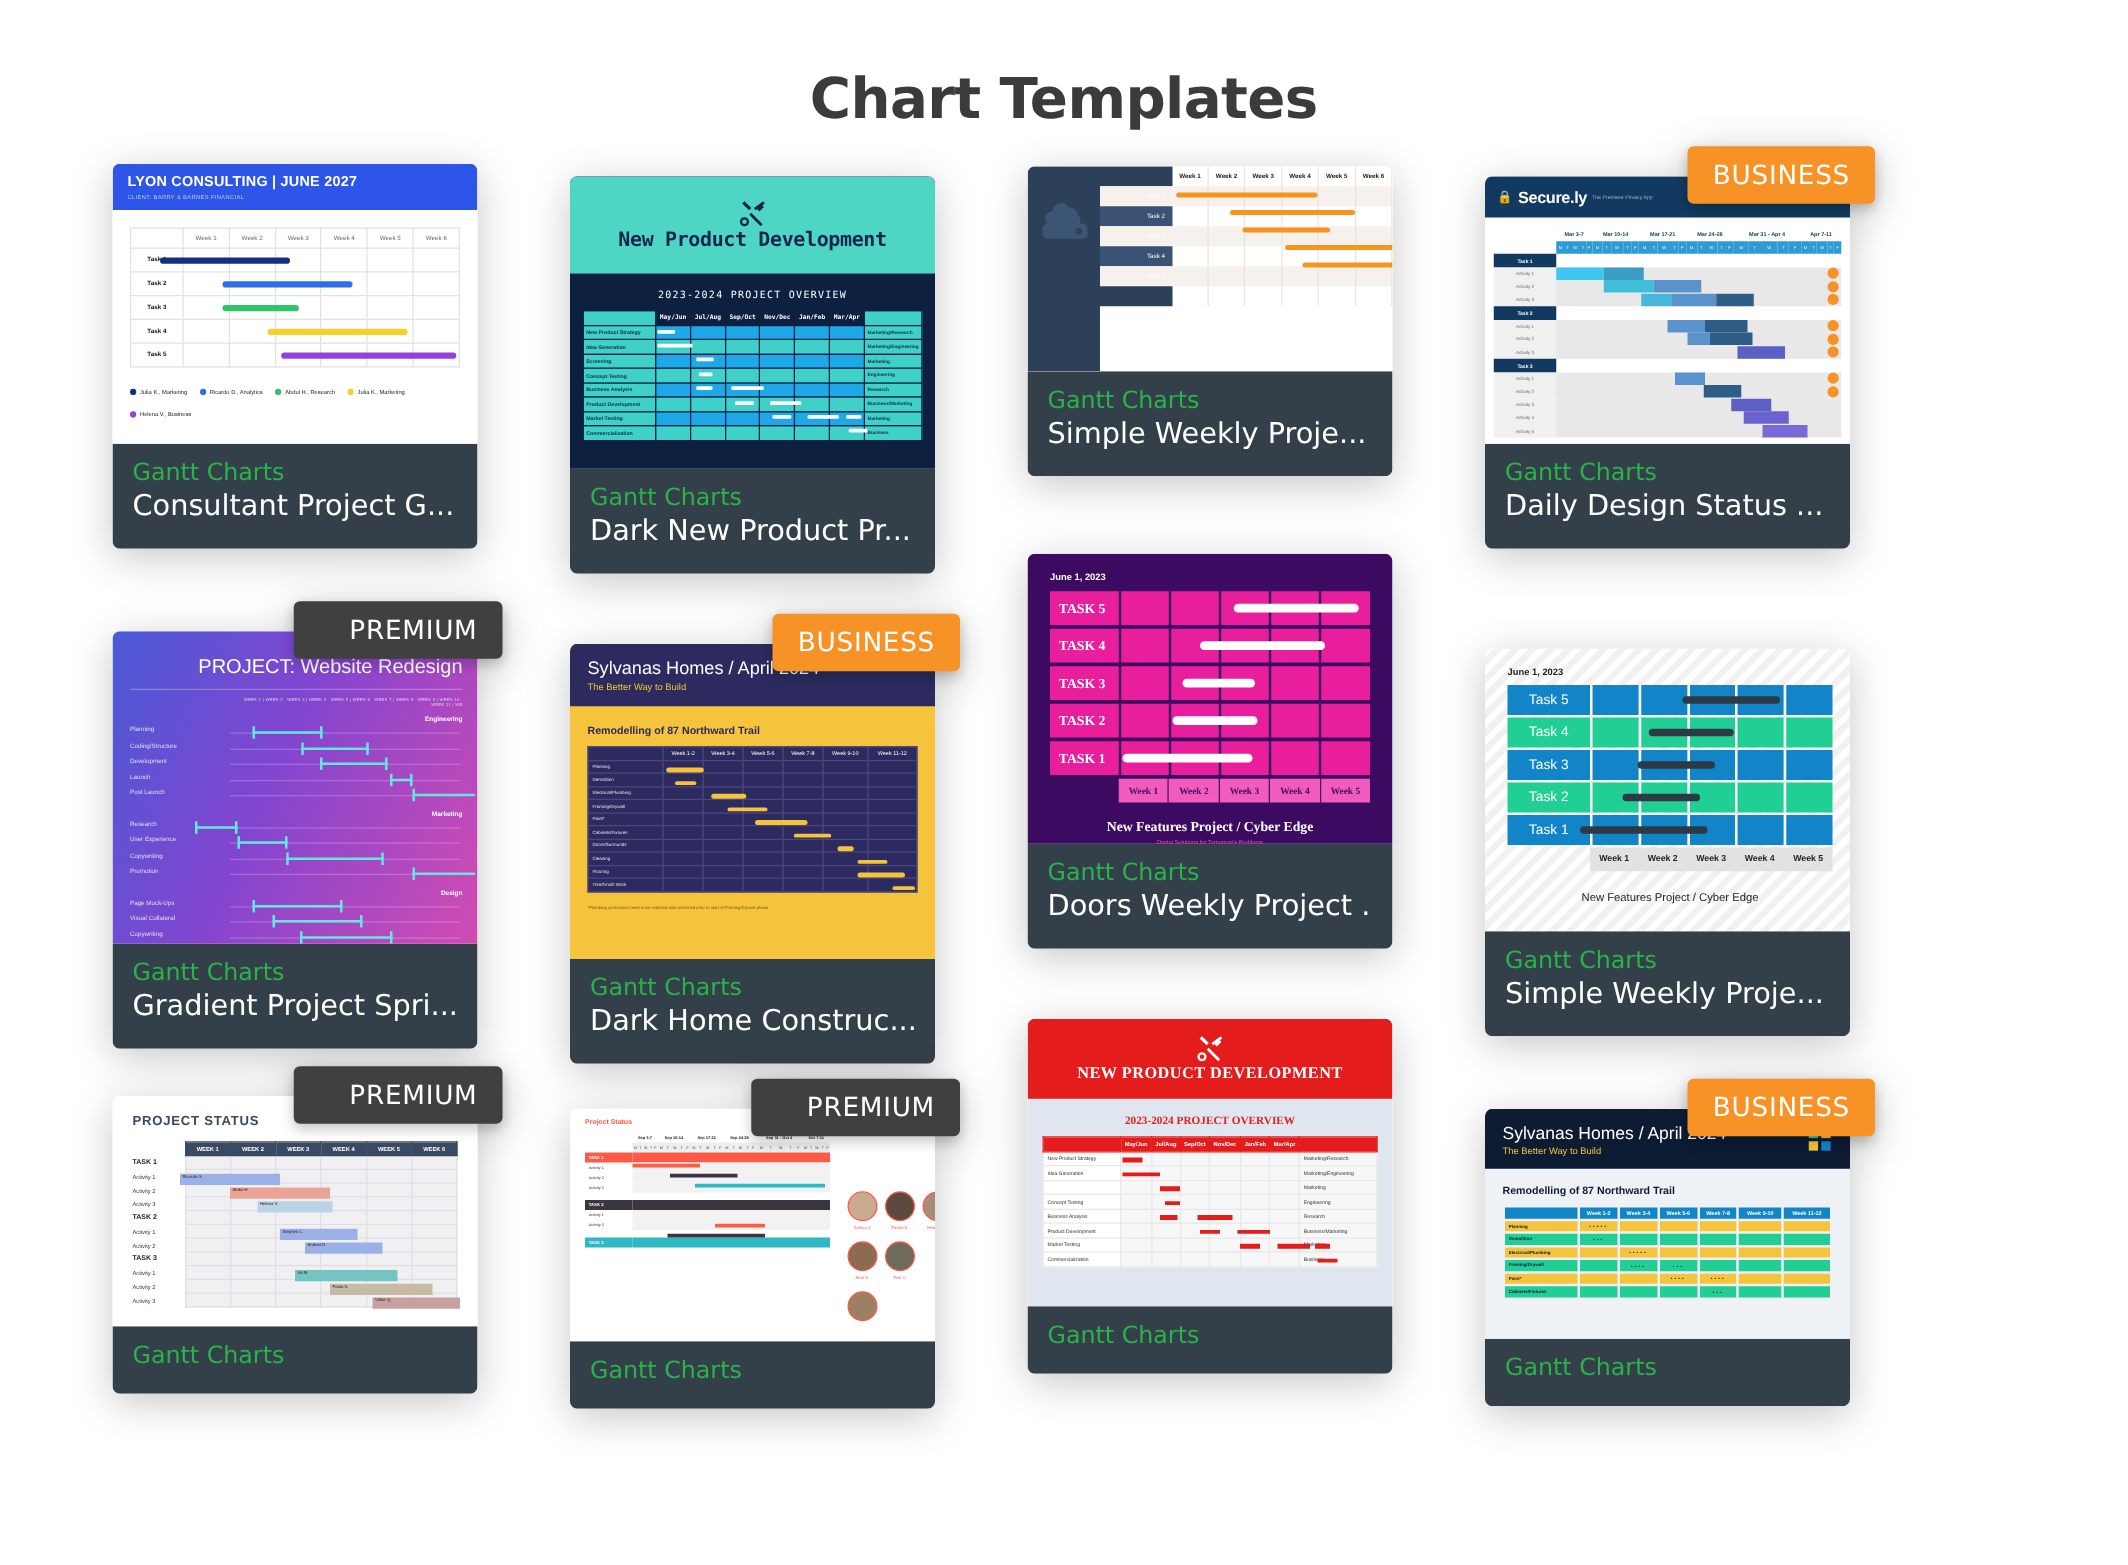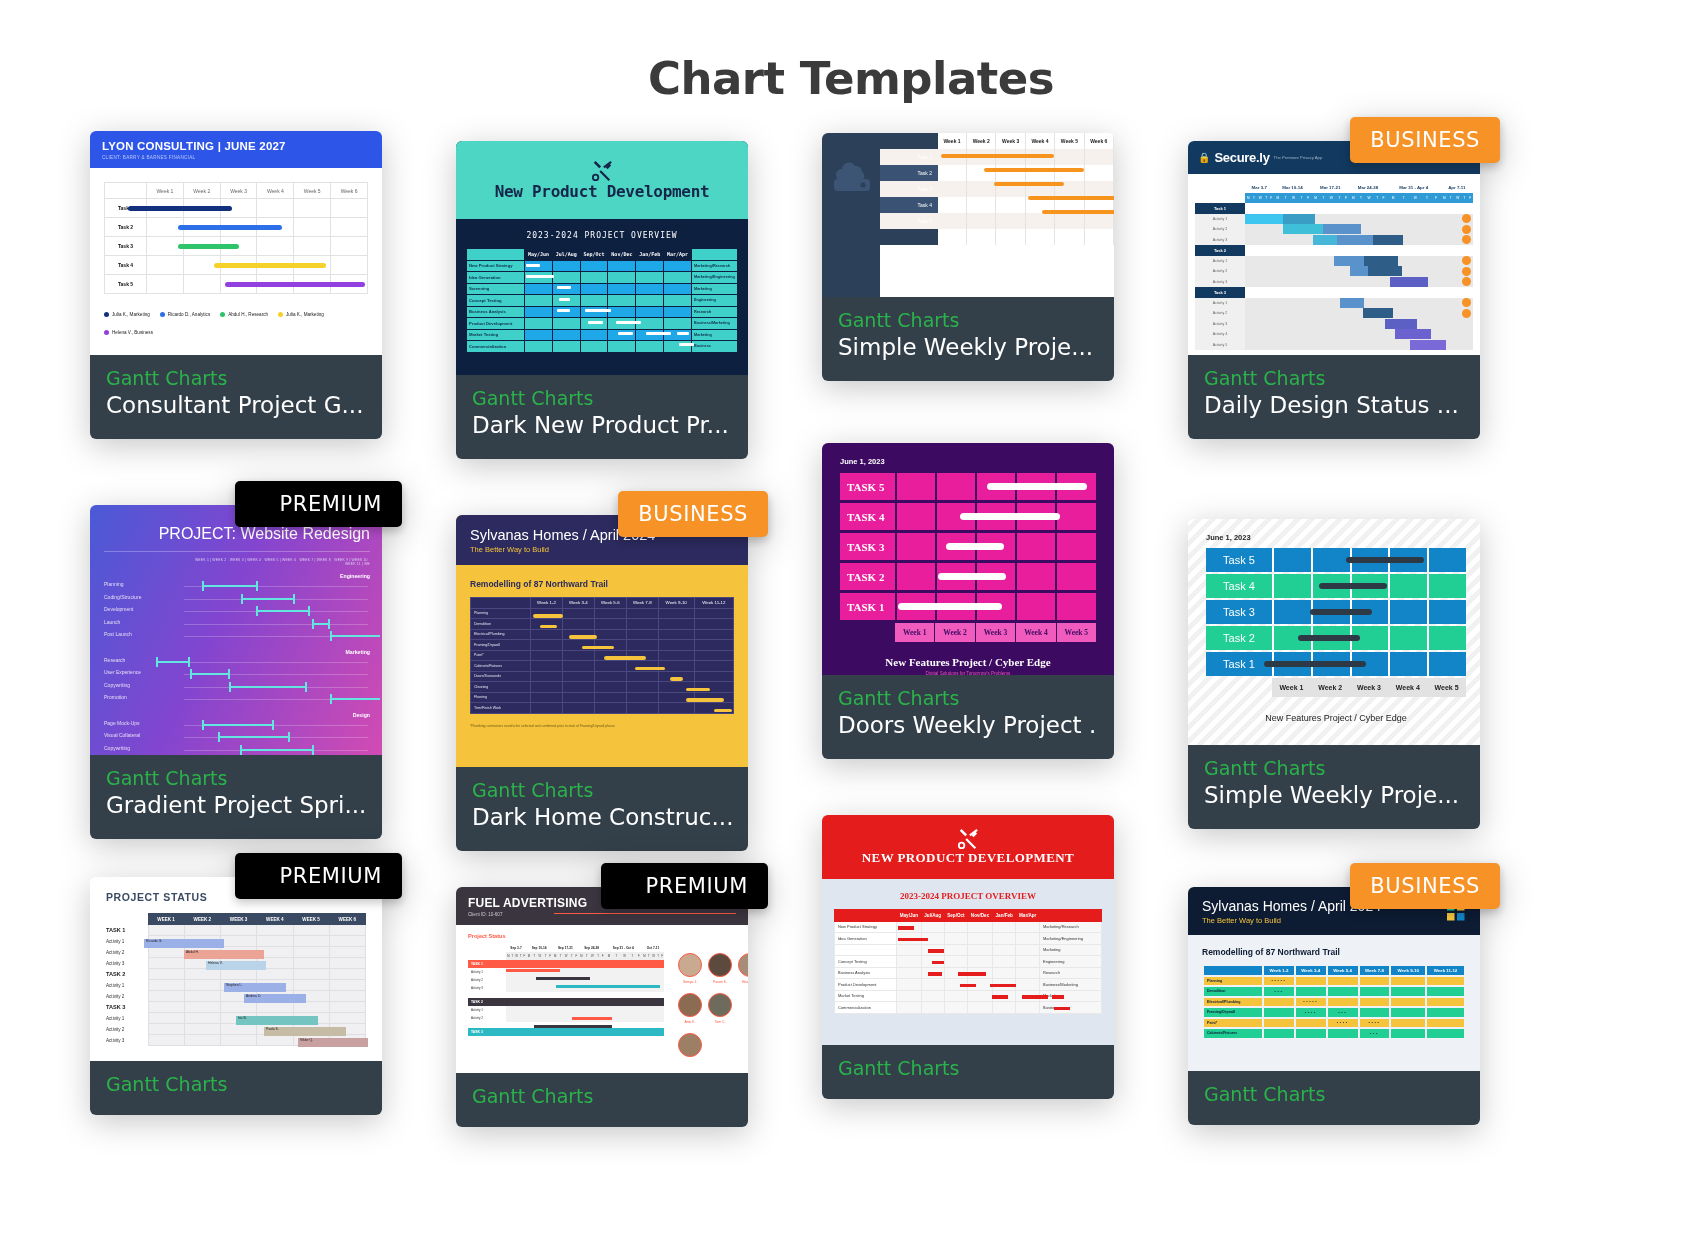--- a/index.html
+++ b/index.html
@@ -72,21 +72,21 @@
     right: -20px;
     padding: 11px 20px;
     border-radius: 5px;
     color: #fff;
     font-size: 21px;
     letter-spacing: 0.6px;
     z-index: 20;
     font-family: "DejaVu Sans", sans-serif;
     box-shadow: 0 4px 10px rgba(0,0,0,0.22);
   }
-  .badge.premium { background: #000000; padding-left: 44px; }
+  .badge.premium { background: #404040; padding-left: 44px; }
   .badge.business { background: #f79226; }
 
   
   .bar { position: absolute; border-radius: 20px; }
 
   
   .t1 { height: 224px; background:#fff; padding:0; }
   .t1 .hd { background:#2d55e8; padding:9px 12px 8px 12px; }
   .t1 .hd .h1 { color:#fff; font-size:11.5px; font-weight:bold; letter-spacing:0.2px;}
   .t1 .hd .h2 { color:#b9c8fb; font-size:4.6px; letter-spacing:0.3px; margin-top:3px;}
@@ -1234,25 +1234,20 @@
         <div class="cat">Gantt Charts</div>
         <div class="name"></div>
       </div>
     </div>
   </div>
 
   <div class="card" style="left:456px; top:756px;">
     <div class="badge premium">PREMIUM</div>
     <div class="card-inner">
       <div class="thumb t10">
-        <div class="hd">
-          <div class="h1">FUEL ADVERTISING</div>
-          <div class="h2">Client ID: 10-607</div>
-          <div class="rl"></div>
-        </div>
         <div class="body">
           <div class="ps">Project Status</div>
           <div style="position:relative;">
             <table>
               <tbody>
                   <tr>
                 <td style="width:38px"></td>
                 <td class="dh" colspan="5">Sep 3-7</td>
                     <td class="dh" colspan="5">Sep 10-14</td>
                 <td class="dh" colspan="5">Sep 17-21</td>

